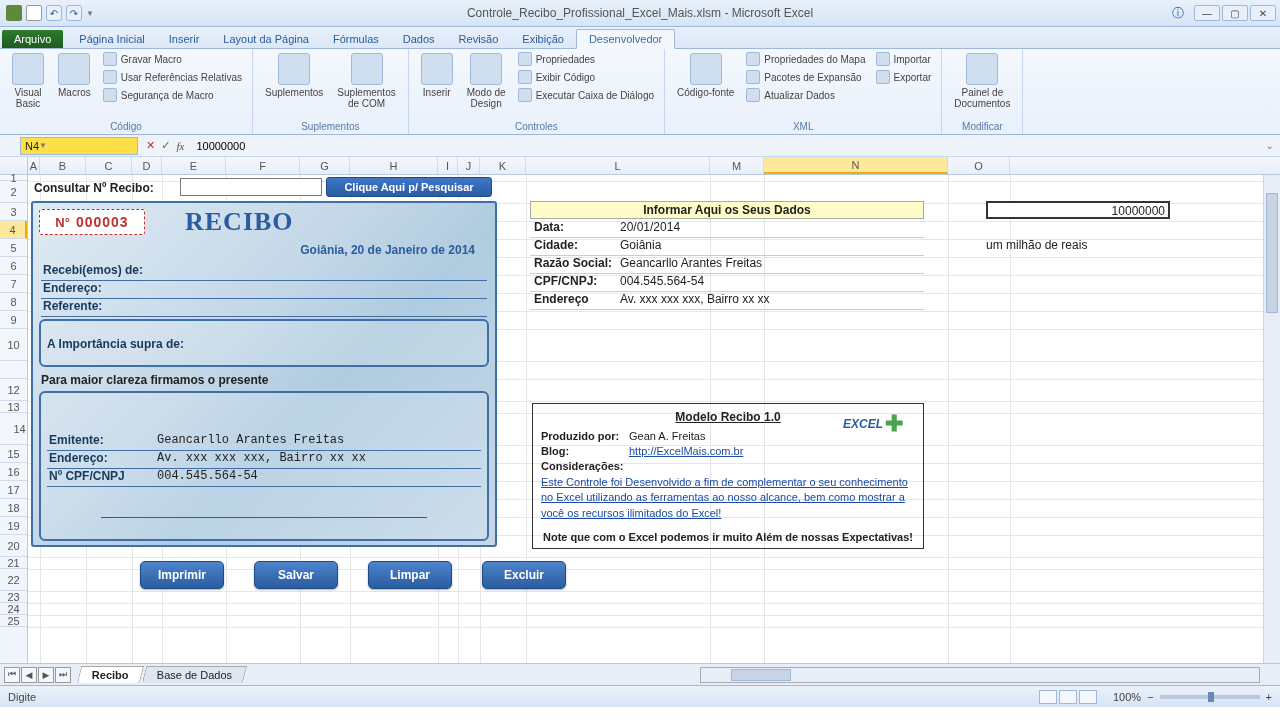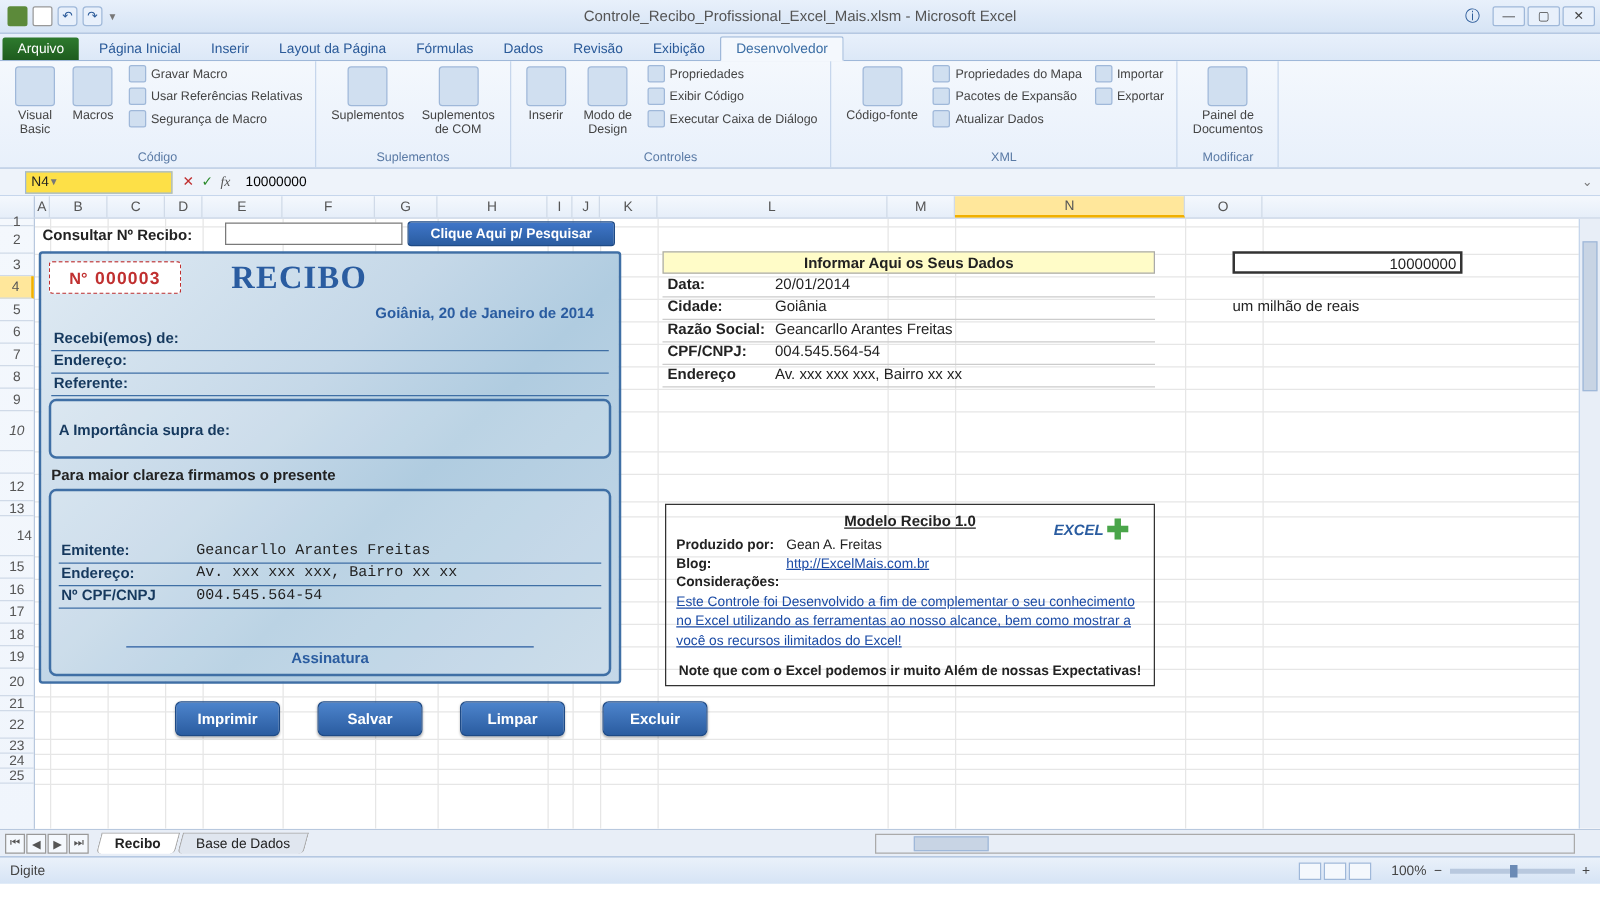--- a/index.html
+++ b/index.html
@@ -310,21 +310,21 @@
   <div class="rowhdrs" id="rowhdrs">
       <div class="rowhdr" style="height: 6px;">1</div>
       <div class="rowhdr" style="height: 22px;">2</div>
       <div class="rowhdr" style="height: 18px;">3</div>
       <div class="rowhdr sel" style="height: 18px;">4</div>
       <div class="rowhdr" style="height: 18px;">5</div>
       <div class="rowhdr" style="height: 18px;">6</div>
       <div class="rowhdr" style="height: 18px;">7</div>
       <div class="rowhdr" style="height: 18px;">8</div>
       <div class="rowhdr" style="height: 18px;">9</div>
-      <div class="rowhdr" style="height: 32px; font-style: italic;">10</div>
+      <div class="rowhdr" style="height: 32px;">10</div>
       <div class="rowhdr" style="height: 18px; padding-left: 48px;">11</div>
       <div class="rowhdr" style="height: 22px;">12</div>
       <div class="rowhdr" style="height: 12px;">13</div>
       <div class="rowhdr" style="height: 32px; padding-left: 12px;">14</div>
       <div class="rowhdr" style="height: 18px;">15</div>
       <div class="rowhdr" style="height: 18px;">16</div>
       <div class="rowhdr" style="height: 18px;">17</div>
       <div class="rowhdr" style="height: 18px;">18</div>
       <div class="rowhdr" style="height: 18px;">19</div>
       <div class="rowhdr" style="height: 22px;">20</div>
@@ -410,21 +410,20 @@
               </div>
             <div class="field-row" style="top:58px;left:6px;right:6px">
                 <span class="fl">Endereço:</span>
                 <span class="fv">Av. xxx xxx xxx, Bairro xx xx</span>
               </div>
             <div class="field-row" style="top:76px;left:6px;right:6px">
                 <span class="fl">Nº CPF/CNPJ</span>
                 <span class="fv">004.545.564-54</span>
               </div>
             <div class="assinatura-line" style="top:124px"></div>
-            <div class="assinatura-lbl" style="top:126px">Assinatura</div>
           </div>
         </div>
       </div>
 
       <div class="btn-row">
         <div class="act-btn">Imprimir</div>
         <div class="act-btn">Salvar</div>
         <div class="act-btn">Limpar</div>
         <div class="act-btn">Excluir</div>
       </div>

